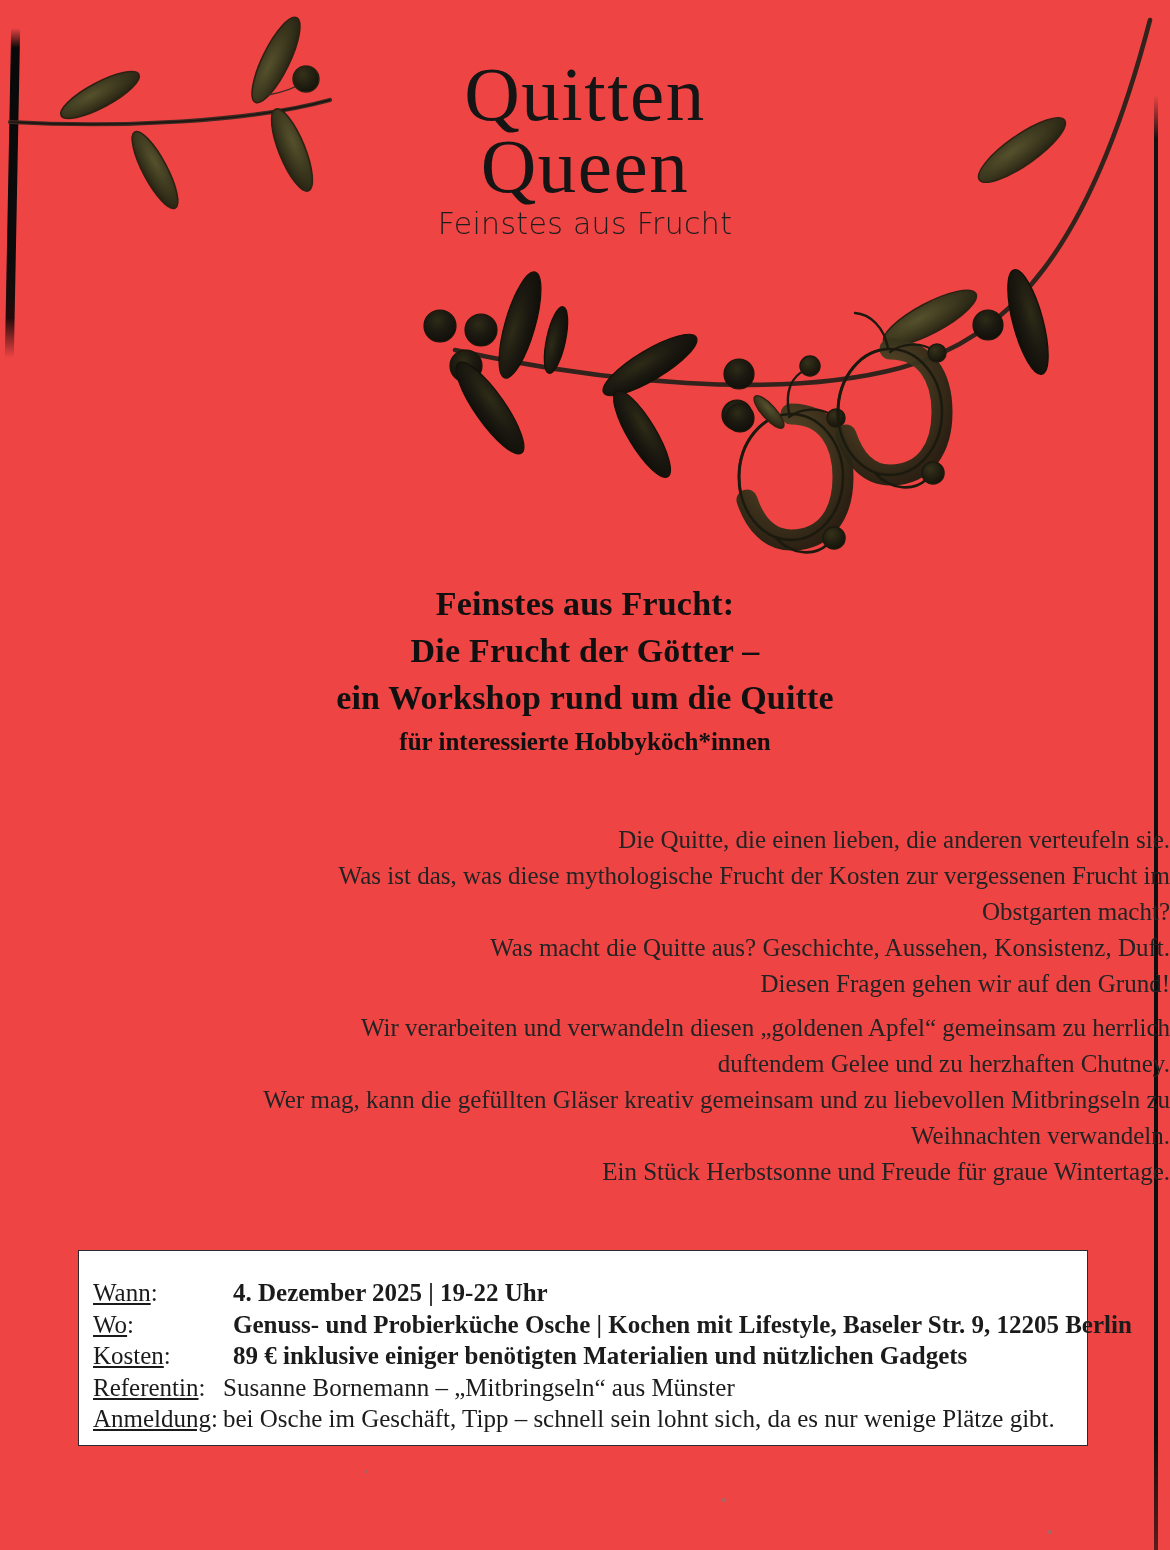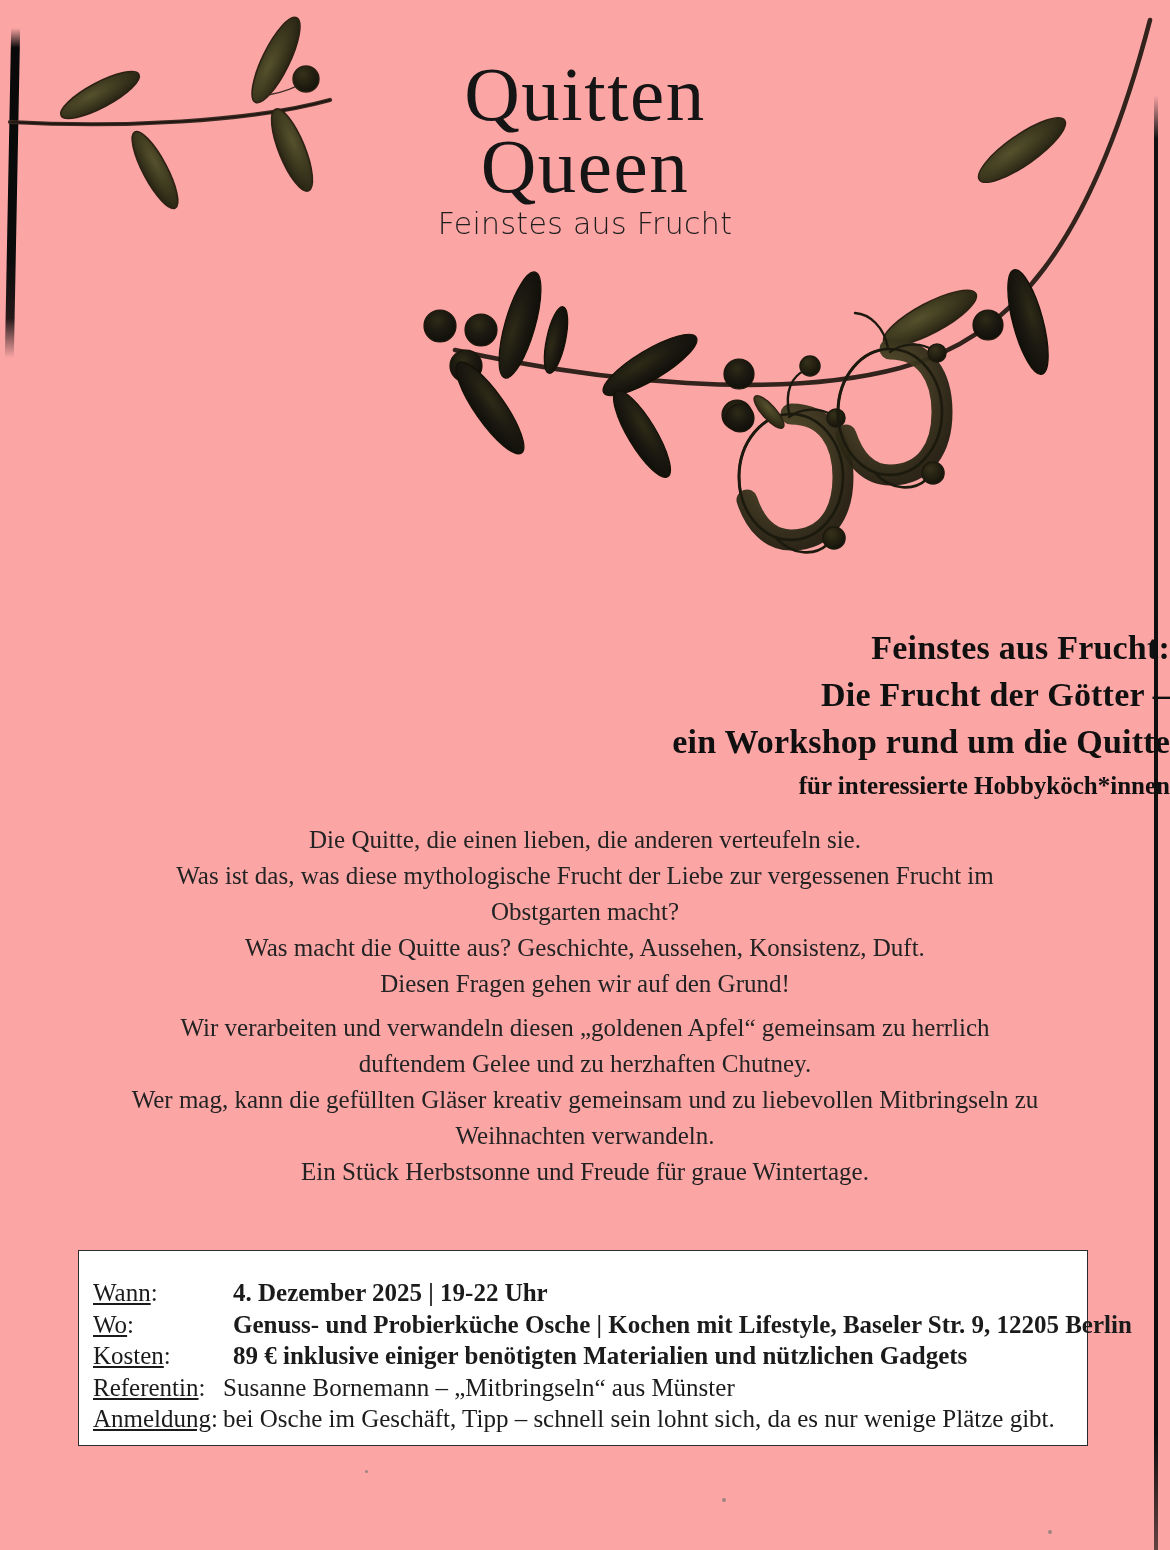--- a/index.html
+++ b/index.html
@@ -4,21 +4,21 @@
 <style>
   html, body {
     margin: 0;
     padding: 0;
     background: #ffffff;
   }
   #poster {
     position: relative;
     width: 1170px;
     height: 1550px;
-    background: #fca5a5;
+    background: #ef4444;
     overflow: hidden;
     font-family: "Liberation Serif", "DejaVu Serif", serif;
     color: #161616;
   }
 
   
   .scan-edge-left {
     position: absolute;
     left: 8px;
     top: 28px;
@@ -82,23 +82,23 @@
     font-size: 30px;
     font-weight: 300;
     letter-spacing: 0.3px;
     color: #1d1d1d;
   }
 
   
   .headline {
     position: absolute;
     left: 0;
-    top: 624px;
-    width: 1170px;
-    text-align: right;
+    top: 580px;
+    width: 1170px;
+    text-align: center;
   }
   .headline .h-line {
     font-size: 34px;
     line-height: 47px;
     font-weight: bold;
     letter-spacing: 0.2px;
     color: #101010;
   }
   .headline .h-sub {
     margin-top: 5px;
@@ -115,20 +115,21 @@
     width: 1170px;
     text-align: center;
   }
   .body-block.p1 { top: 822px; }
   .body-block.p2 { top: 1010px; }
   .body-line {
     font-size: 25px;
     line-height: 36px;
     color: #232323;
     white-space: nowrap;
+    text-align: right;
   }
 
   
   .details-box {
     position: absolute;
     left: 78px;
     top: 1250px;
     width: 1010px;
     height: 196px;
     border: 1.5px solid #2a2a30;
@@ -301,21 +302,21 @@
 
   <div class="headline">
     <div class="h-line">Feinstes aus Frucht:</div>
     <div class="h-line">Die Frucht der Götter –</div>
     <div class="h-line">ein Workshop rund um die Quitte</div>
     <div class="h-sub">für interessierte Hobbyköch*innen</div>
   </div>
 
   <div class="body-block p1">
     <div class="body-line">Die Quitte, die einen lieben, die anderen verteufeln sie.</div>
-    <div class="body-line">Was ist das, was diese mythologische Frucht der Liebe zur vergessenen Frucht im</div>
+    <div class="body-line">Was ist das, was diese mythologische Frucht der Kosten zur vergessenen Frucht im</div>
     <div class="body-line">Obstgarten macht?</div>
     <div class="body-line">Was macht die Quitte aus? Geschichte, Aussehen, Konsistenz, Duft.</div>
     <div class="body-line">Diesen Fragen gehen wir auf den Grund!</div>
   </div>
 
   <div class="body-block p2">
     <div class="body-line">Wir verarbeiten und verwandeln diesen „goldenen Apfel“ gemeinsam zu herrlich</div>
     <div class="body-line">duftendem Gelee und zu herzhaften Chutney.</div>
     <div class="body-line">Wer mag, kann die gefüllten Gläser kreativ gemeinsam und zu liebevollen Mitbringseln zu</div>
     <div class="body-line">Weihnachten verwandeln.</div>

